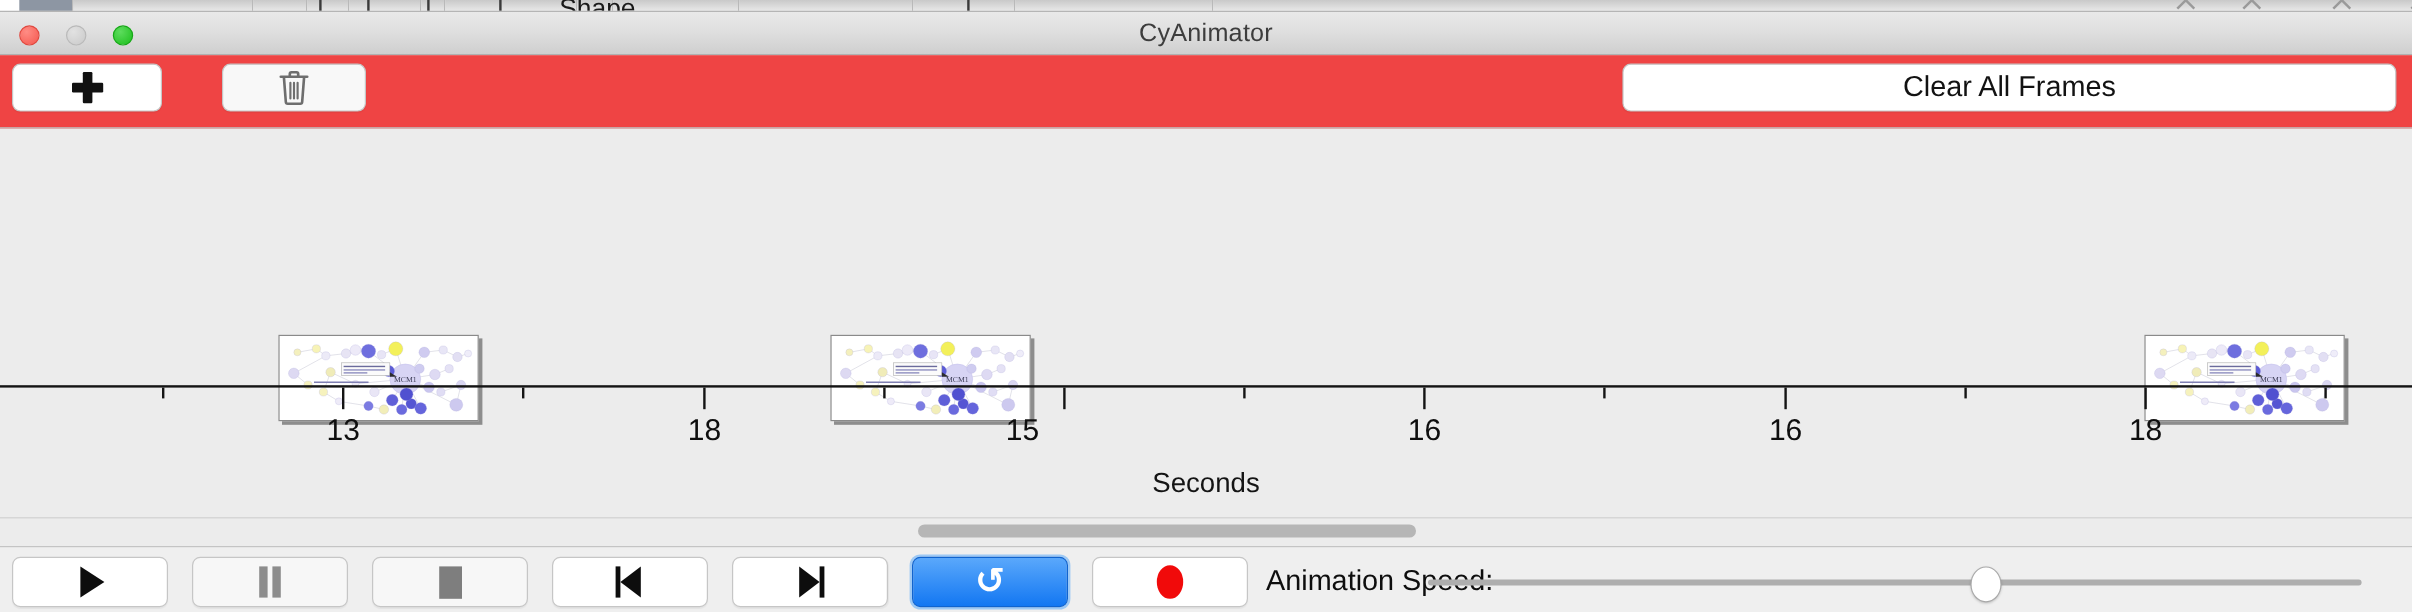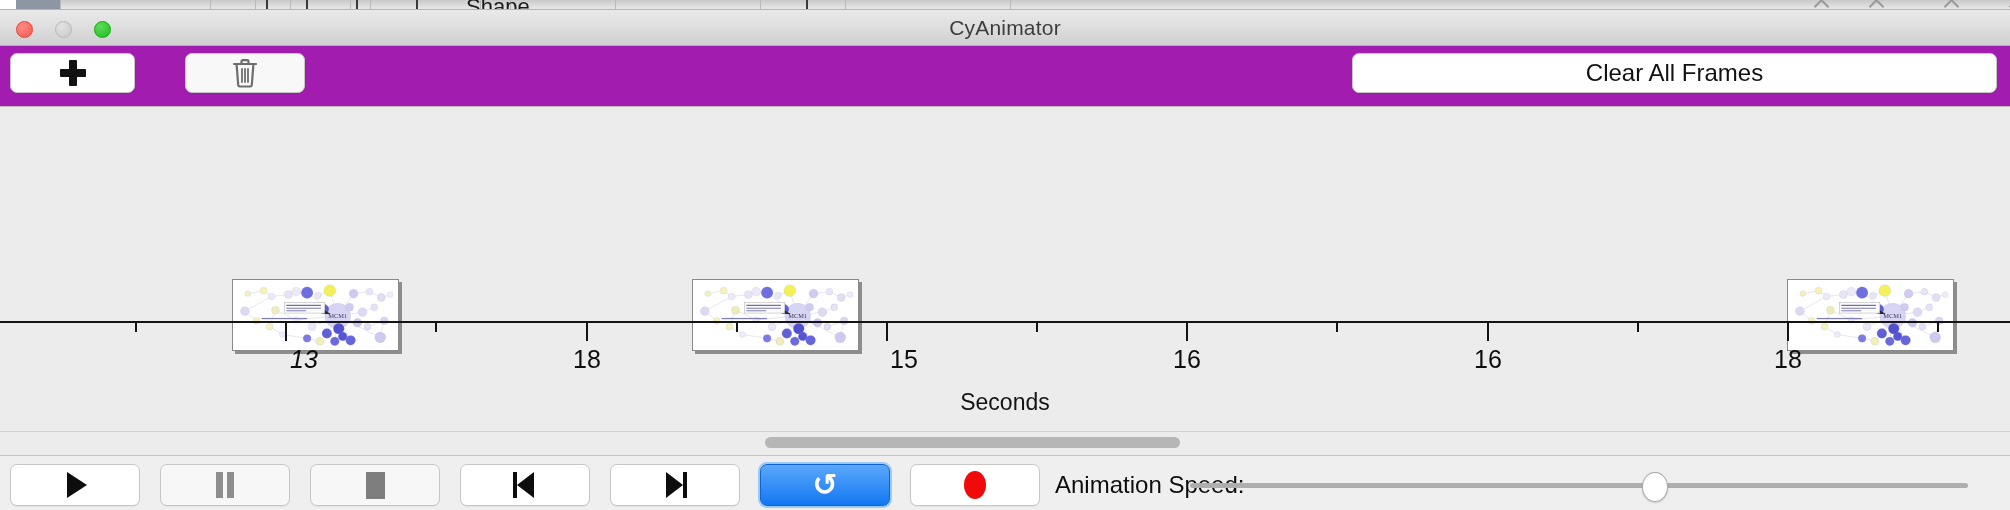--- a/index.html
+++ b/index.html
@@ -57,21 +57,21 @@
   .tl-max    { left: 94px;  background: radial-gradient(circle at 35% 30%, #5ddc5d, #1cbe1c); border: 1px solid #17a817; }
   .title-text {
     position: absolute; left: 0; top: 0; width: 2010px; height: 36px;
     line-height: 36px; text-align: center;
     font-size: 21px; color: #3d3d3d; letter-spacing: .2px;
   }
 
   
   .toolbar {
     position: absolute; left: 0; top: 36px; width: 2010px; height: 61px;
-    background: #a21caf;
+    background: #ef4444;
     border-bottom: 1px solid #bfbfbf;
   }
   .btn {
     position: absolute;
     background: #ffffff;
     border: 1px solid #c6c6c6;
     border-radius: 7px;
     display: flex; align-items: center; justify-content: center;
     box-shadow: 0 1px 1px rgba(0,0,0,.05);
   }
@@ -494,25 +494,25 @@
       <div class="ruler-line"></div>
       <div id="ticks-host">
           <div class="tick tick-minor" style="left: 135px;"></div>
           <div class="tick tick-minor" style="left: 435px;"></div>
           <div class="tick tick-minor" style="left: 736px;"></div>
           <div class="tick tick-minor" style="left: 1036px;"></div>
           <div class="tick tick-minor" style="left: 1336px;"></div>
           <div class="tick tick-minor" style="left: 1637px;"></div>
           <div class="tick tick-minor" style="left: 1937px;"></div>
           <div class="tick tick-major" style="left: 285px;"></div>
-          <div class="tick-label" style="left: 304px; font-style: italic;">13</div>
+          <div class="tick-label" style="left: 286px;">13</div>
           <div class="tick tick-major" style="left: 586px;"></div>
           <div class="tick-label" style="left: 587px;">18</div>
           <div class="tick tick-major" style="left: 886px;"></div>
-          <div class="tick-label" style="left: 904px;">15</div>
+          <div class="tick-label" style="left: 852px;">15</div>
           <div class="tick tick-major" style="left: 1186px;"></div>
           <div class="tick-label" style="left: 1187px;">16</div>
           <div class="tick tick-major" style="left: 1487px;"></div>
           <div class="tick-label" style="left: 1488px;">16</div>
           <div class="tick tick-major" style="left: 1787px;"></div>
           <div class="tick-label" style="left: 1788px;">18</div>
         </div>
       <div class="axis-title">Seconds</div>
     </div>
 

